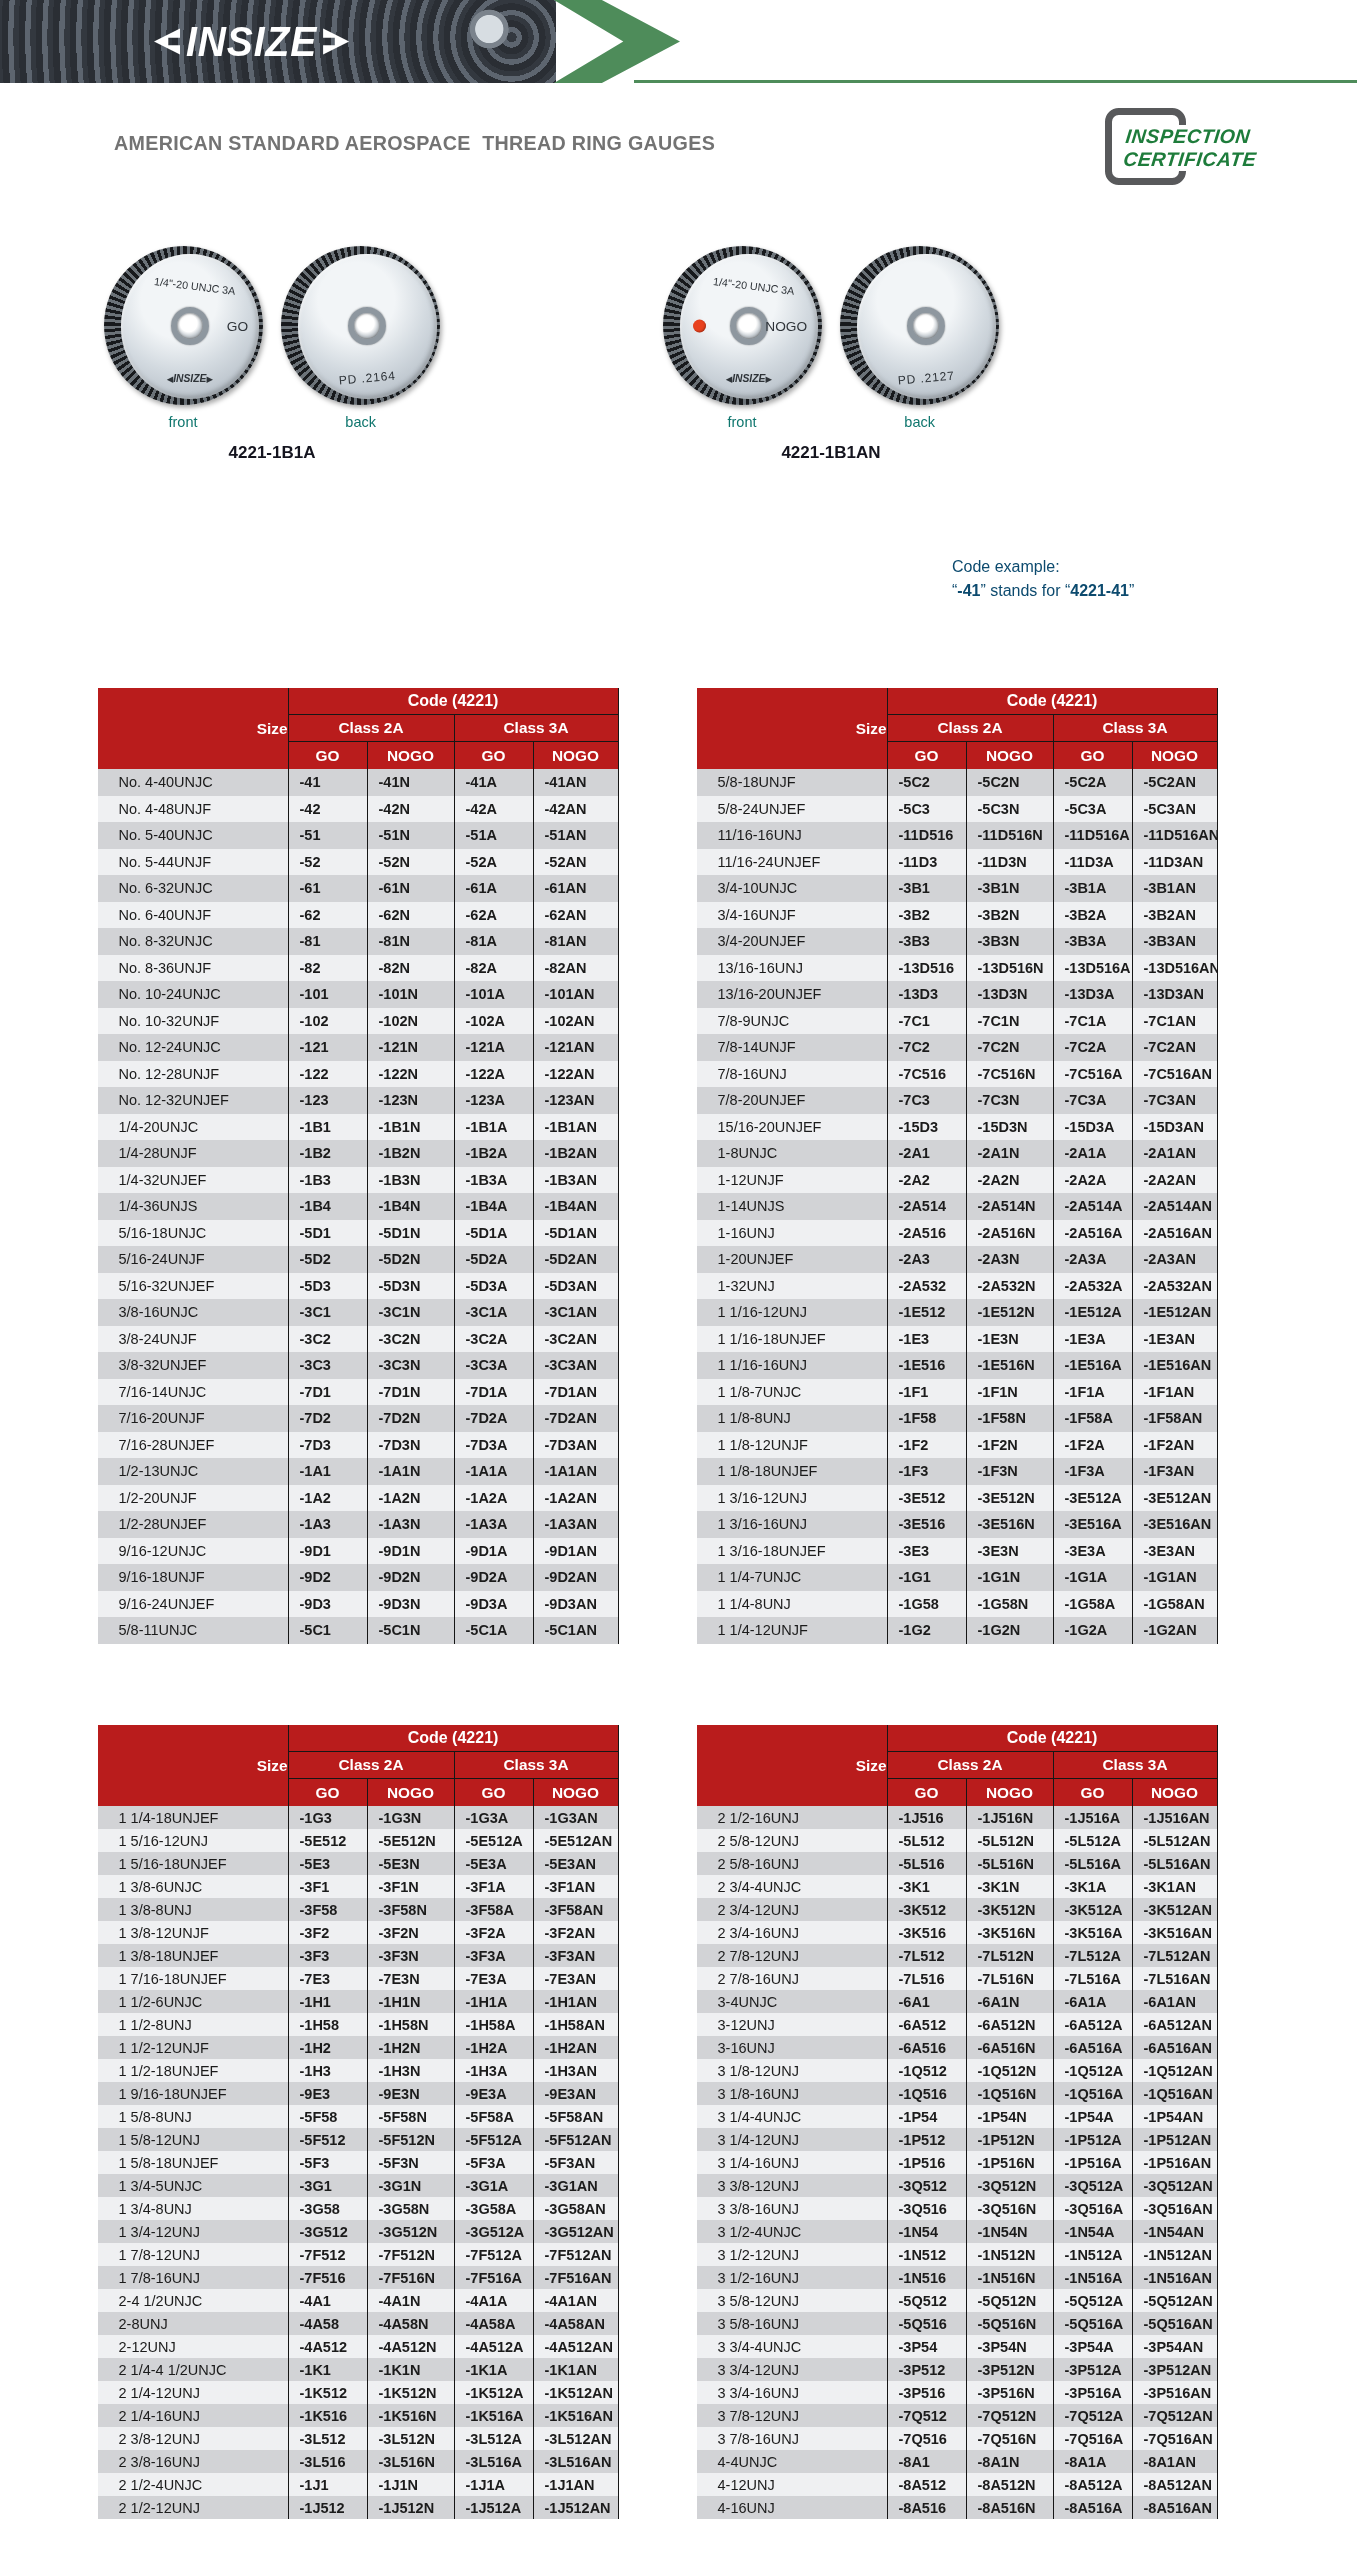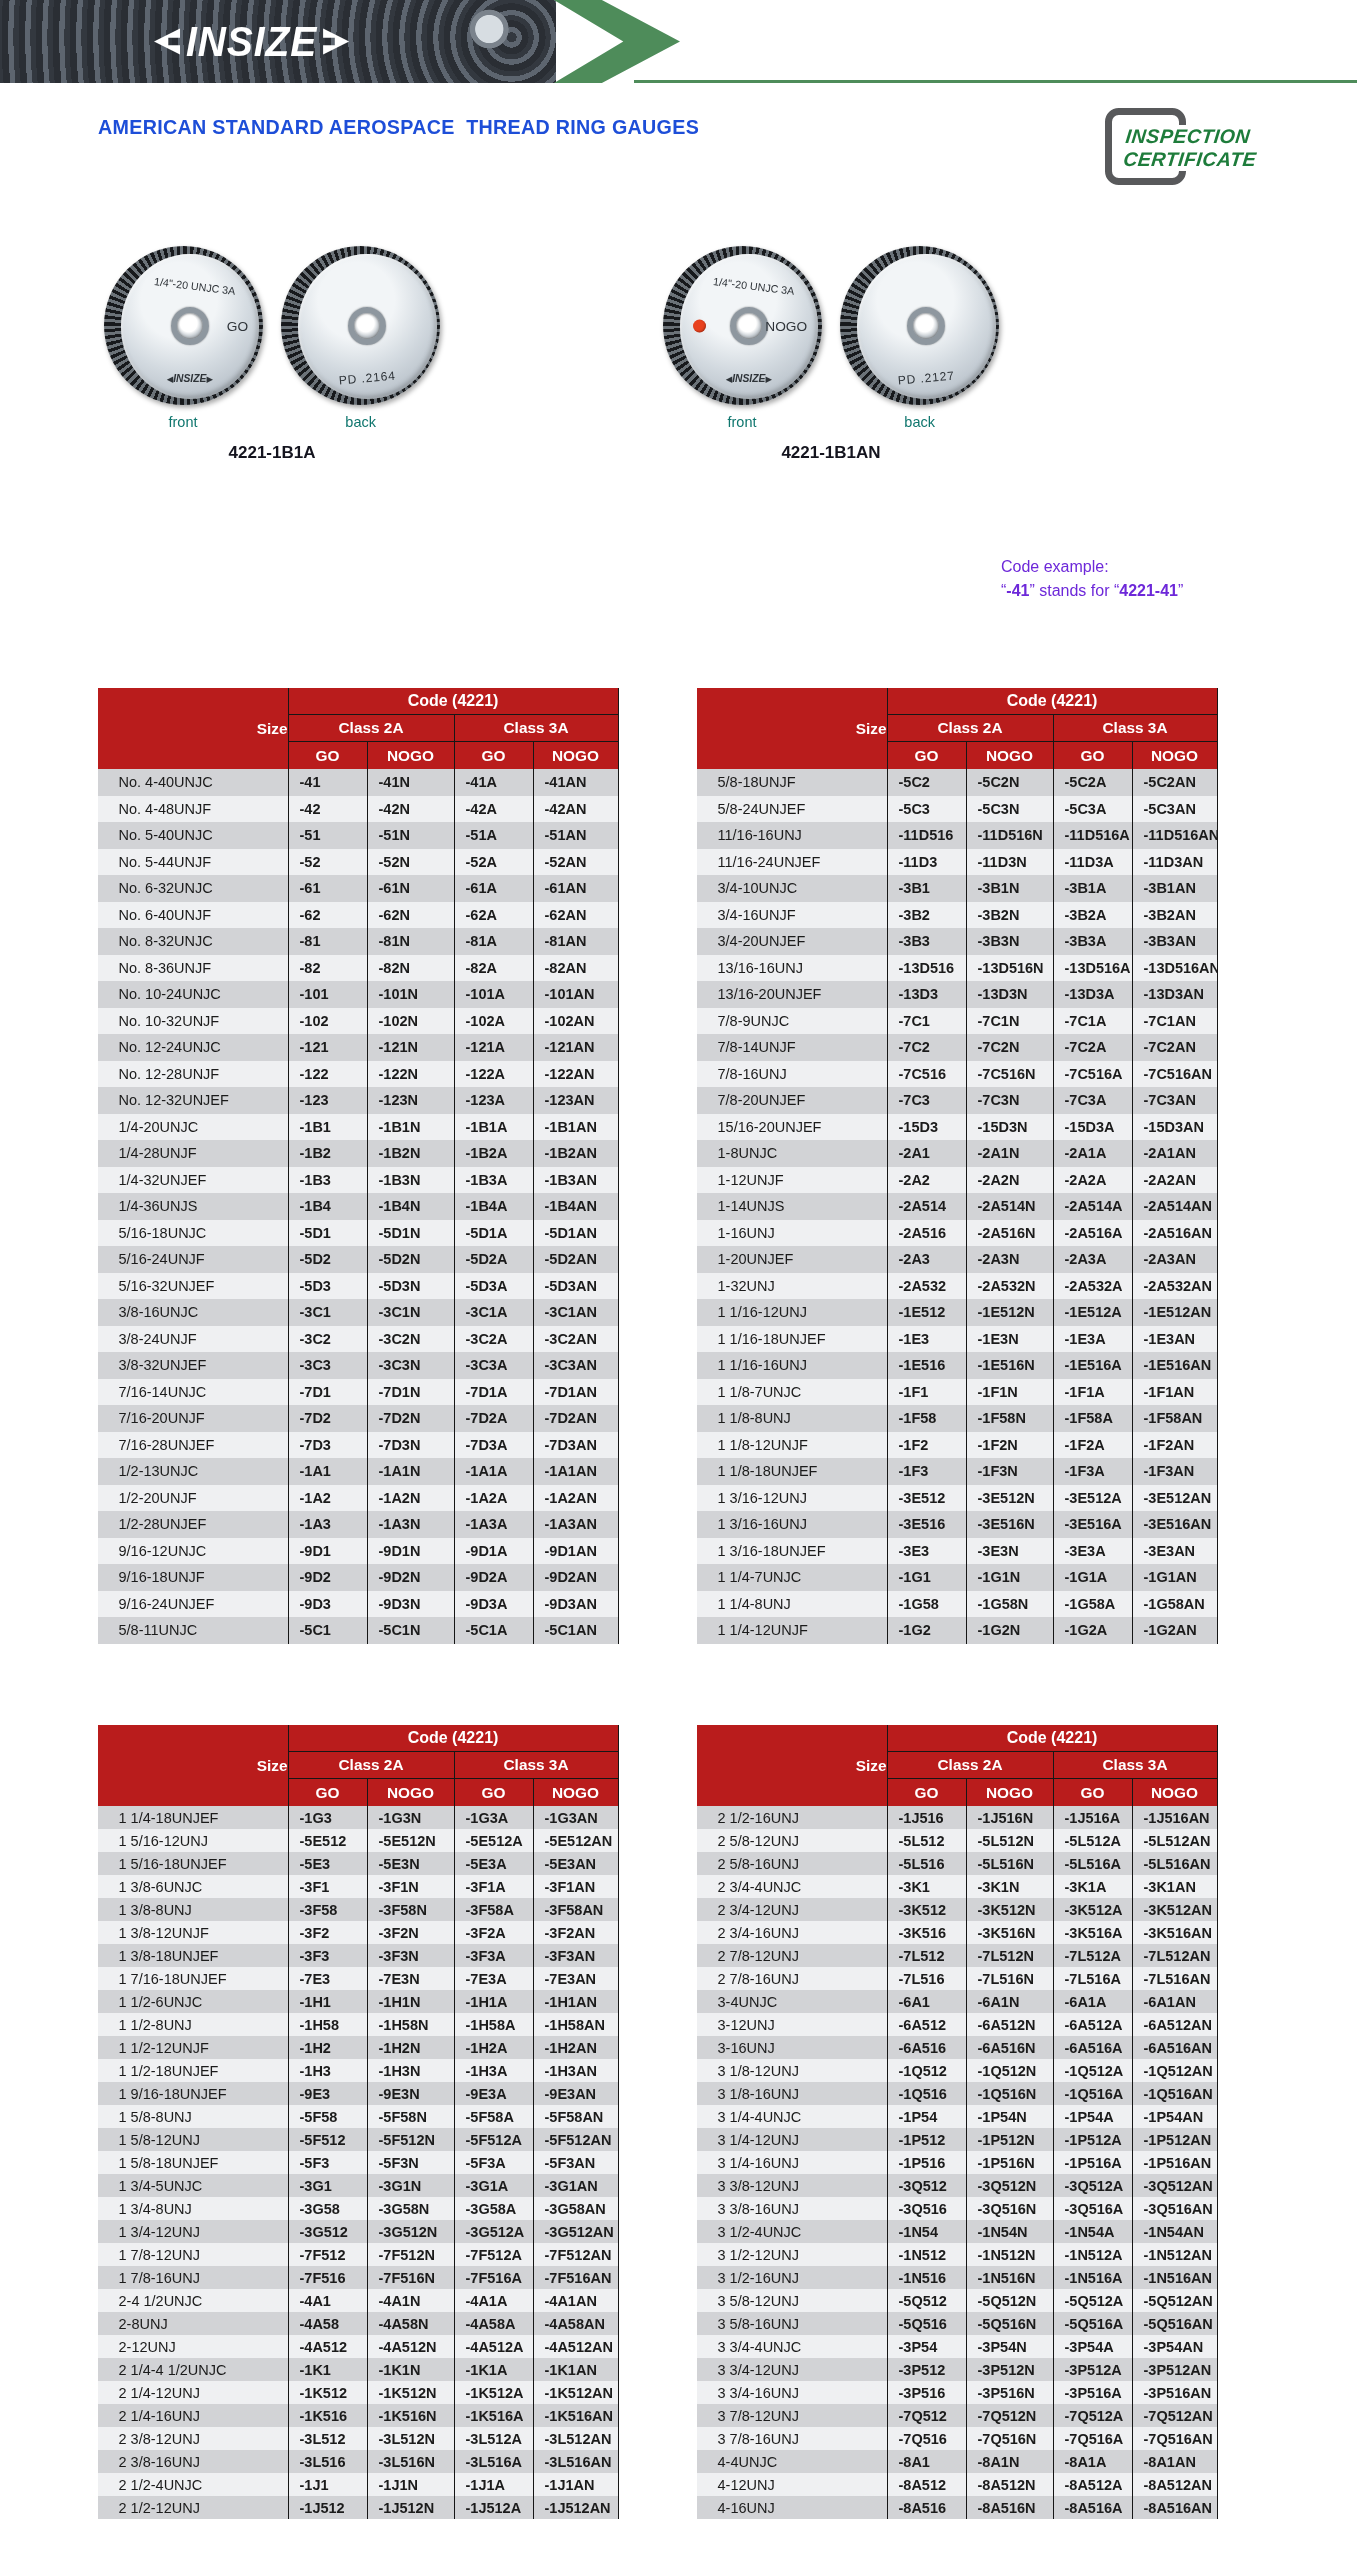--- a/index.html
+++ b/index.html
@@ -18,22 +18,22 @@
   .logo .arr{width:26px;height:31px;background:#fff;}
   .logo .arr.l{clip-path:polygon(100% 8%,100% 38%,55% 38%,55% 62%,100% 62%,100% 92%,0 50%);}
   .logo .arr.r{clip-path:polygon(0 8%,0 38%,45% 38%,45% 62%,0 62%,0 92%,100% 50%);}
   .logo .txt{color:#fff;font-size:39px;font-weight:bold;font-style:italic;letter-spacing:0.9px;
              transform:scaleY(1.08);line-height:1;}
   .chevron{position:absolute;left:554px;top:0;width:126px;height:83px;background:#4e8c5a;
            clip-path:polygon(0 0,38% 0,100% 50%,38% 100%,0 100%,55% 50%);}
   .green-line{position:absolute;left:634px;right:0;top:80px;height:2.6px;background:#4e8c5a;}
 
   
-  .title{position:absolute;left:98px;top:116px;font-size:19.7px;font-weight:bold;color:#1d4ed8;
-         letter-spacing:0.3px;white-space:pre;margin:0;}
+  .title{position:absolute;left:98px;top:116px;font-size:19.7px;font-weight:bold;color:#737373;
+         letter-spacing:0.3px;white-space:pre;margin:16px;}
   .badge{position:absolute;left:1105px;top:108px;width:214px;height:79px;}
   .badge .frame{position:absolute;left:0;top:0;width:67px;height:63px;border:7.7px solid #58595b;border-radius:13.7px;}
   .badge .lines{position:absolute;left:17px;top:17px;font-style:italic;font-weight:bold;color:#1e7c3b;
                 font-size:19.7px;line-height:23px;letter-spacing:0.4px;transform:skewX(-6deg);}
   .badge .lines span{display:block;background:#fff;padding:0 2.6px;width:fit-content;}
 
   
   .product-group{position:absolute;top:246px;width:342px;}
   .pg1{left:101px;} .pg2{left:660px;}
   .gauges{display:flex;gap:13.7px;}
@@ -58,21 +58,21 @@
   .red-dot{position:absolute;left:13px;top:50%;transform:translateY(-50%);width:13px;height:13px;
            border-radius:50%;background:#e8411d;box-shadow:inset -0.9px -0.9px 1.7px rgba(0,0,0,.3);}
   figcaption{margin-top:8.5px;font-size:14.5px;color:#0f766e;}
   .model{margin-top:13.7px;text-align:center;font-size:17px;font-weight:bold;color:#14141e;}
 
   
   .features{position:absolute;left:101px;top:548px;list-style:none;margin:0;padding:0;
             font-size:16px;line-height:25px;}
   .features .sq{display:inline-block;width:6.8px;height:6.8px;background:#111;margin-right:10.3px;
                 vertical-align:1.7px;}
-  .code-example{position:absolute;left:1001px;top:555px;font-size:16px;line-height:24px;color:#6d28d9;}
+  .code-example{position:absolute;left:952px;top:555px;font-size:16px;line-height:24px;color:#0c4a6e;}
 
   
   .tbl{position:absolute;border-collapse:collapse;table-layout:fixed;width:519px;
        border-right:1.7px solid #161616;}
   .tbl1{left:98px;top:688px;} .tbl2{left:697px;top:688px;}
   .tbl3{left:98px;top:1725px;} .tbl4{left:697px;top:1725px;}
   .tbl th{background:#b91c1c;color:#fff;font-weight:bold;padding:0;}
   .tbl .size-h{text-align:right;padding-left:20.5px;font-size:15.4px;}
   .tbl .code-h{font-size:16px;height:26px;border-left:1.7px solid #161616;border-bottom:1.7px solid #161616;}
   .tbl .class-h{font-size:15.4px;height:26px;border-left:1.7px solid #161616;border-bottom:1.7px solid #161616;}

